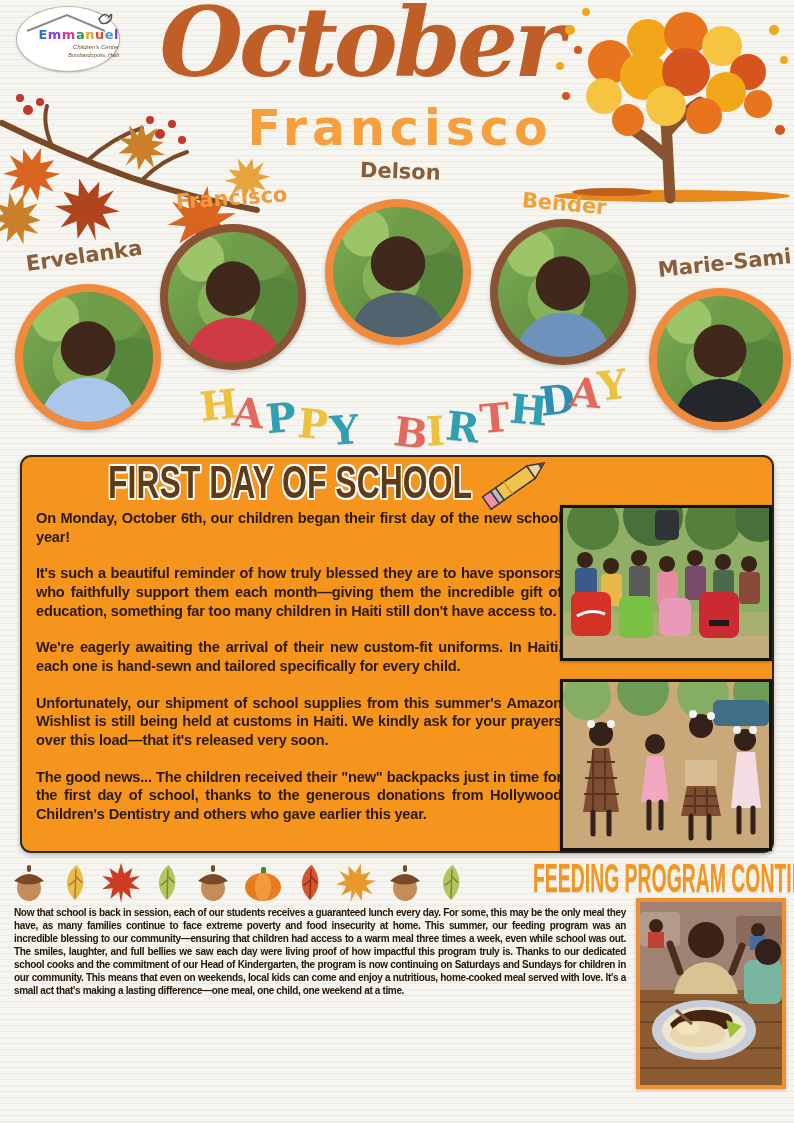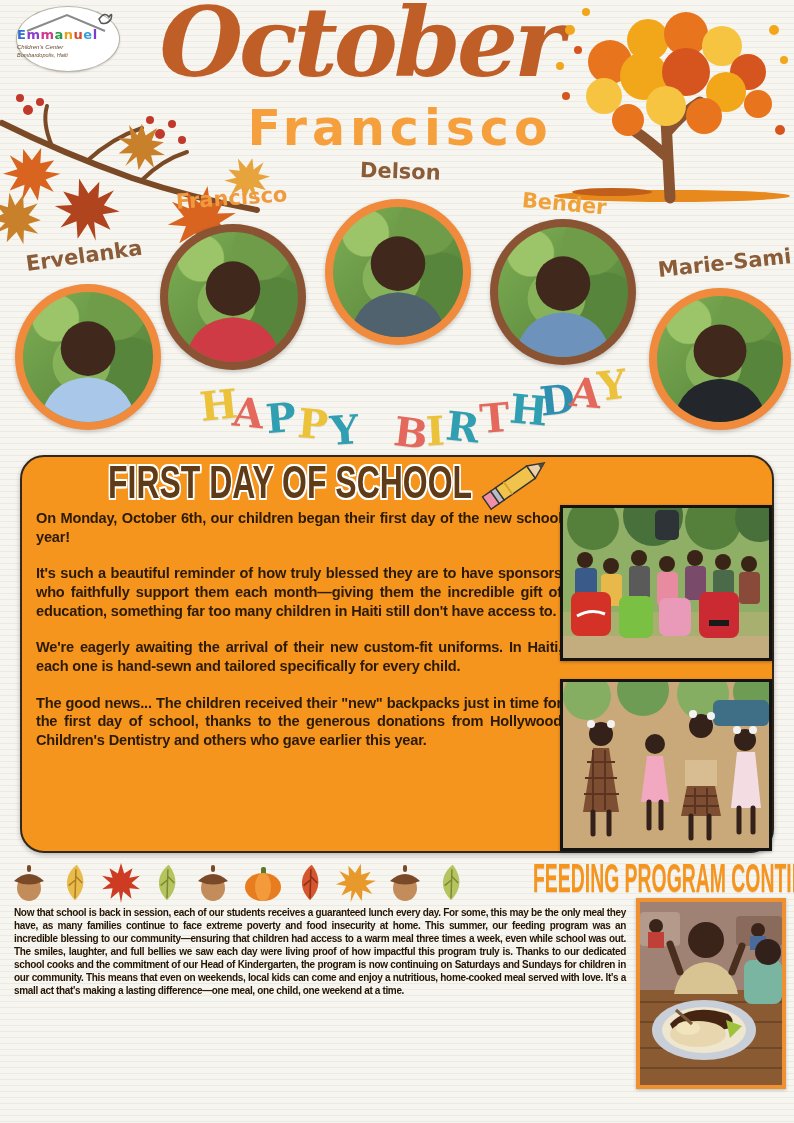--- a/index.html
+++ b/index.html
@@ -5,21 +5,21 @@
   html,body { margin:0; padding:0; background:#e8e6e1; }
   .page {
     position:relative; width:794px; height:1123px; overflow:hidden; margin:0 auto;
     background-color:#f7f5f0;
     background-image:repeating-linear-gradient(180deg, rgba(255,255,255,0) 0 5px, rgba(200,194,182,0.22) 5px 6px);
     font-family:"Liberation Sans", sans-serif;
   }
   
   .logo { position:absolute; left:16px; top:6px; width:102px; height:64px;
     background:#fff; border:1px solid #b9b2a6; border-radius:50%;
-    box-shadow:0 1px 2px rgba(0,0,0,.15); text-align:left; }
+    box-shadow:0 1px 2px rgba(0,0,0,.15); text-align:right; }
   .logo-art { position:absolute; left:6px; top:4px; }
   .logo-word { position:absolute; left:0; top:20px; width:100%; font-family:"DejaVu Sans",sans-serif;
     font-weight:bold; font-size:13px; letter-spacing:.5px; }
   .logo-sub { position:absolute; left:0; top:37px; width:100%; font-size:6px; color:#6a4a2e; font-style:italic; }
   .logo-sub2 { position:absolute; left:0; top:45px; width:100%; font-size:5.5px; color:#6a4a2e; font-style:italic; }
   
   .title-october { position:absolute; left:60px; top:-14px; width:600px; text-align:center;
     font-family:"DejaVu Serif", serif; font-style:italic; font-weight:bold;
     font-size:96px; color:#c05e28; letter-spacing:-4px; }
   .title-newsletter { position:absolute; left:100px; top:100px; width:600px; text-align:center;
@@ -37,21 +37,21 @@
       radial-gradient(circle at 45% 55%, #86b35a 0 28%, rgba(0,0,0,0) 29%),
       radial-gradient(circle at 82% 62%, #58853c 0 26%, rgba(0,0,0,0) 27%),
       linear-gradient(135deg, #7fae55, #4e7c34); }
   .child-photo svg { position:absolute; left:0; bottom:-2px; width:100%; height:100%; }
   .child-name { position:absolute; font-family:"DejaVu Sans",sans-serif; font-weight:bold;
     font-size:21px; white-space:nowrap; transform-origin:left center; }
   .bday-letter { position:absolute; font-family:"DejaVu Serif",serif; font-weight:bold;
     font-size:40px; line-height:1; transform-origin:center; text-shadow:0 1px 0 rgba(0,0,0,.08); }
   
   .fd-box { position:absolute; left:20px; top:455px; width:754px; height:398px; box-sizing:border-box;
-    background:#f6951d; border:2px solid #31271a; border-radius:24px;
+    background:#f6951d; border:2px solid #31271a; border-radius:11px;
     box-shadow:0 2px 5px rgba(0,0,0,.25); }
   .fd-title { position:absolute; left:86px; top:0px; white-space:nowrap;
     font-size:47px; font-weight:bold; letter-spacing:0px; color:#5f3b17;
     transform:scaleX(0.68); transform-origin:left top; line-height:1.05;
     text-shadow:-2px -2px 0 #fff, 2px -2px 0 #fff, -2px 2px 0 #fff, 2px 2px 0 #fff,
                  0 -2px 0 #fff, 0 2px 0 #fff, -2px 0 0 #fff, 2px 0 0 #fff; }
   .pencil { position:absolute; left:452px; top:-8px; }
   .fd-body { position:absolute; left:14px; top:52px; width:526px; text-align:justify;
     font-weight:bold; font-size:14.6px; line-height:1.28; letter-spacing:-0.2px; color:#2b1a04; }
   .fd-body p { margin:0 0 18px 0; }
@@ -220,20 +220,21 @@
           <line x1="32" y1="26" x2="32" y2="41" stroke="#d8a32c" stroke-width="2"></line>
           <polygon points="60,26 76,33.5 60,41" fill="#ecd0a8" stroke="#333" stroke-width="1.4"></polygon>
           <polygon points="70,30.7 76,33.5 70,36.3" fill="#4a4a4a"></polygon>
         </g>
       </svg>
     </span>
     <div id="fd-paragraphs" class="fd-body">
         <p>On Monday, October 6th, our children began their first day of the new school year!</p>
         <p>It's such a beautiful reminder of how truly blessed they are to have sponsors who faithfully support them each month—giving them the incredible gift of education, something far too many children in Haiti still don't have access to.</p>
         <p>We're eagerly awaiting the arrival of their new custom-fit uniforms. In Haiti, each one is hand-sewn and tailored specifically for every child.</p>
+        <p>Unfortunately, our shipment of school supplies from this summer's Amazon Wishlist is still being held at customs in Haiti. We kindly ask for your prayers over this load—that it's released very soon.</p>
         <p>The good news... The children received their "new" backpacks just in time for the first day of school, thanks to the generous donations from Hollywood Children's Dentistry and others who gave earlier this year.</p>
       </div>
 
     <div class="fd-photo fd-photo1">
       <svg width="206" height="150" viewBox="0 0 206 150">
         <rect width="206" height="150" fill="#8fae66"></rect>
         <circle cx="30" cy="16" r="26" fill="#55803c"></circle>
           <circle cx="90" cy="8" r="30" fill="#48703a"></circle>
         <circle cx="150" cy="14" r="28" fill="#55803c"></circle>
           <circle cx="196" cy="10" r="24" fill="#48703a"></circle>

